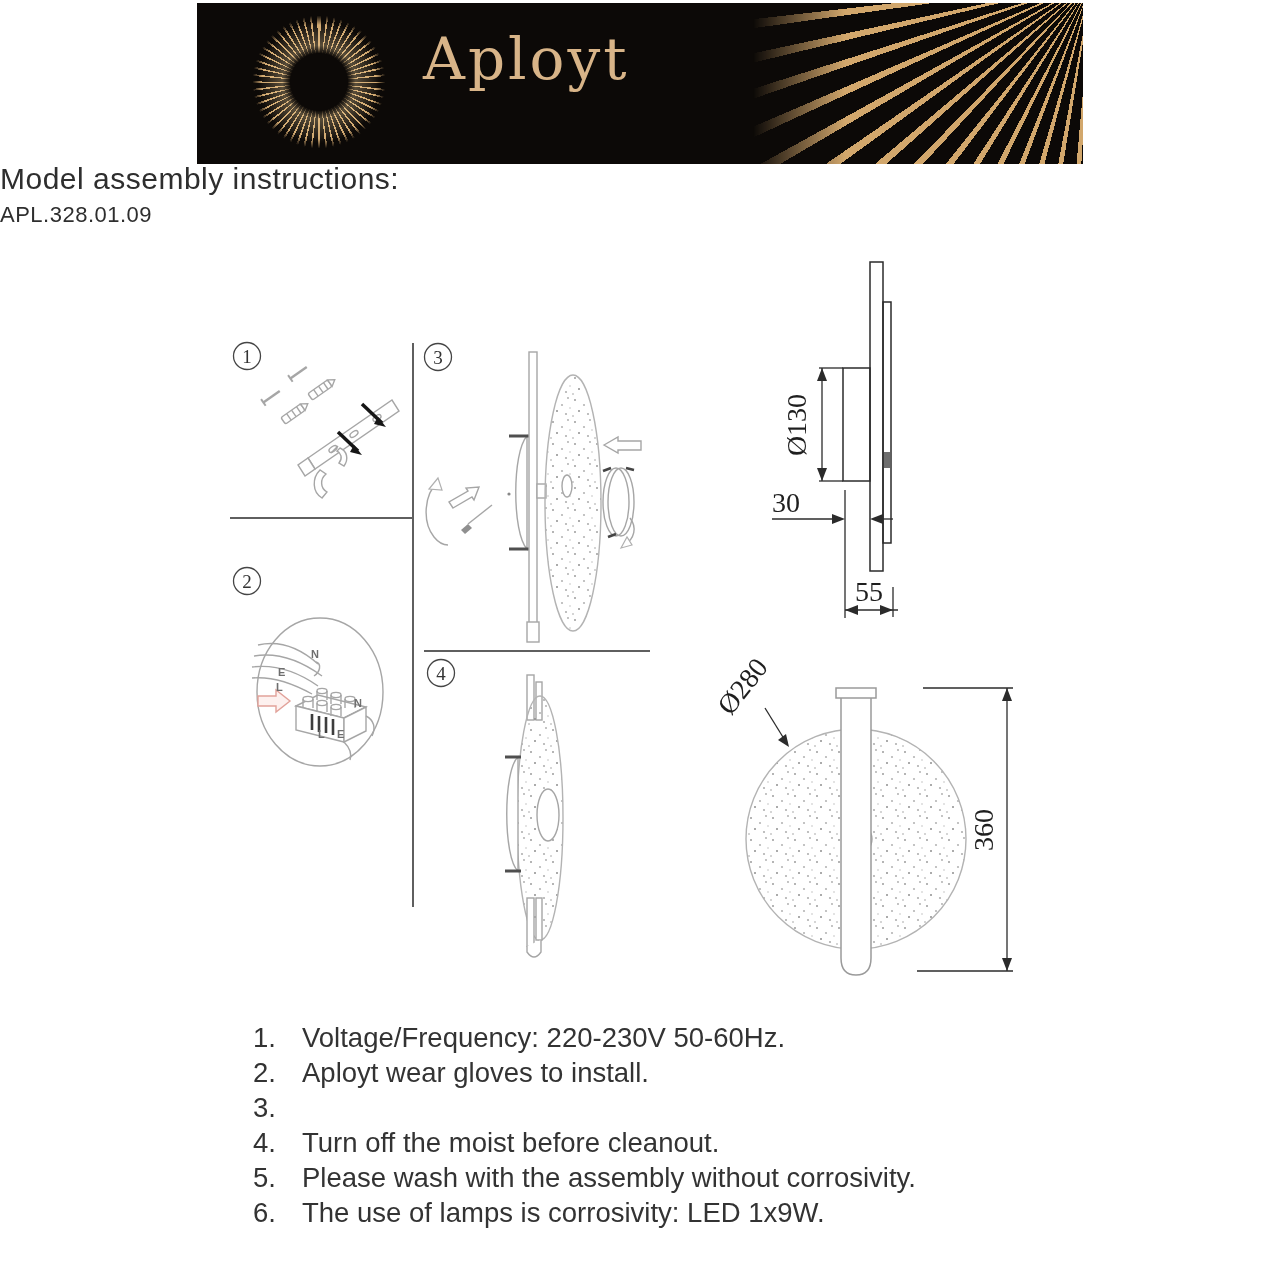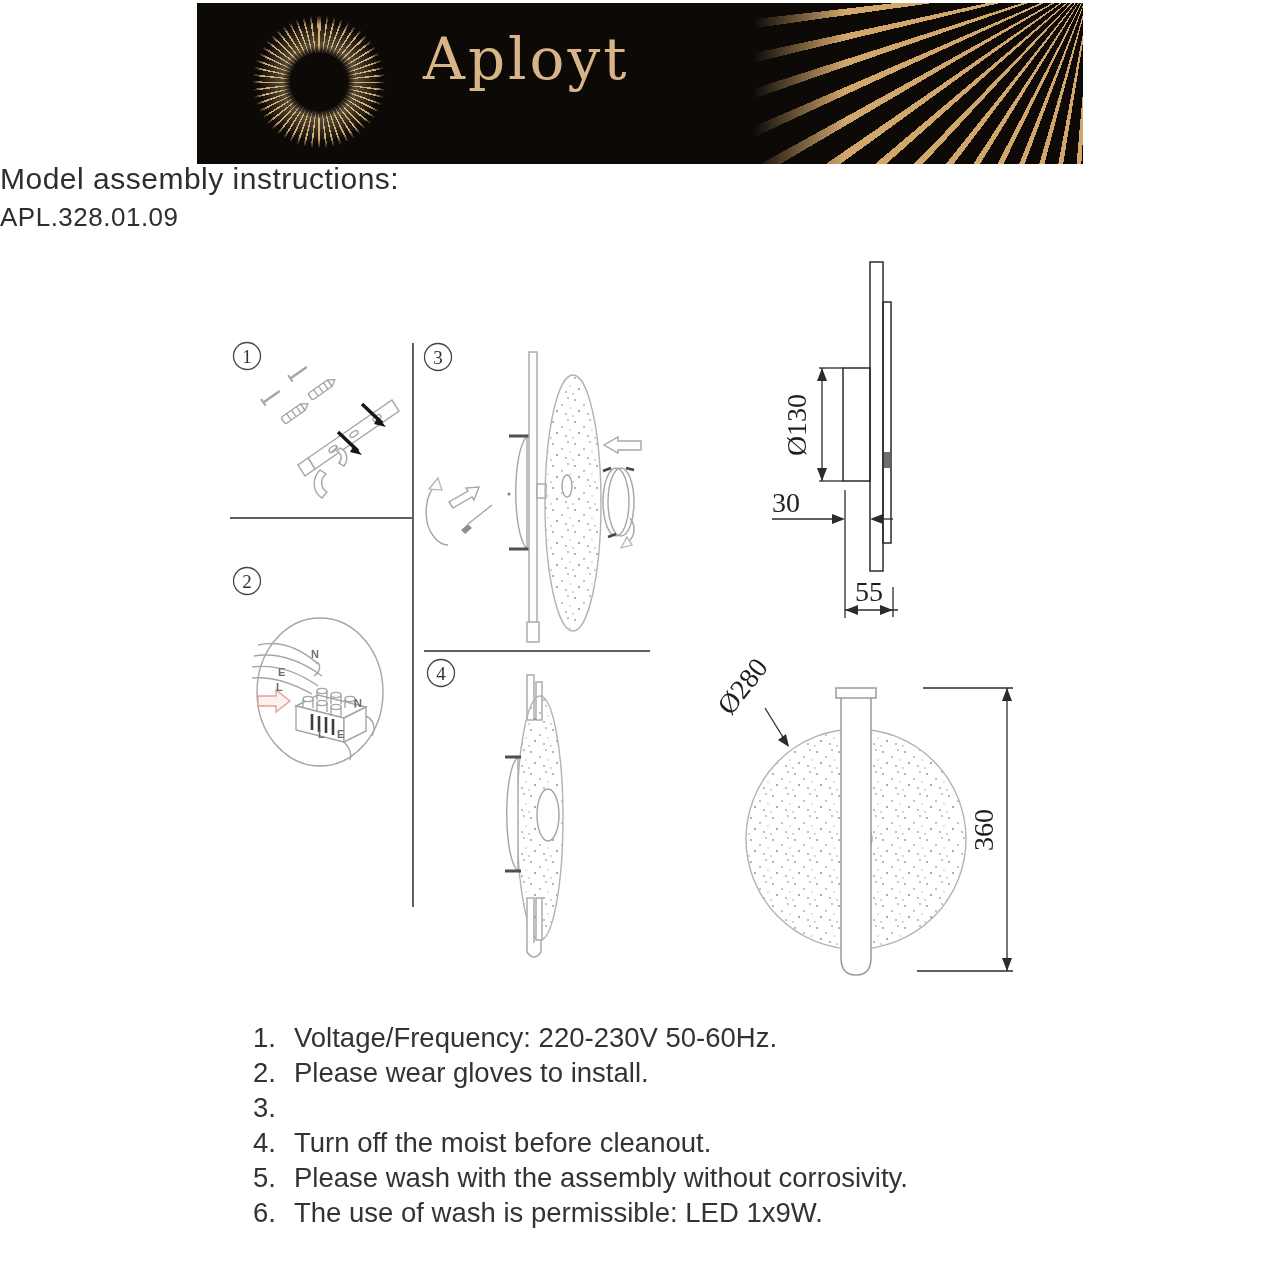--- a/index.html
+++ b/index.html
@@ -17,35 +17,35 @@
   .brand{position:absolute;left:226px;top:22px;font-family:"DejaVu Serif",serif;
          font-size:58px;font-weight:400;letter-spacing:3px;color:#d8b488;}
   .corner-rays{position:absolute;right:0;top:0;width:330px;height:161px;
      background:repeating-conic-gradient(from 150deg at 103% -14%,
         #d2a76c 0deg 1.5deg,rgba(0,0,0,0) 1.5deg 5.6deg);
      -webkit-mask:linear-gradient(to left,#000 72%,transparent 100%);
      mask:linear-gradient(to left,#000 72%,transparent 100%);}
   
   .titles{position:absolute;left:0;top:162px;width:100%;text-align:left;color:#2e2e2e;}
   .titles .t1{font-size:30px;letter-spacing:.5px;}
-  .titles .t2{font-size:26px;margin-top:6px;letter-spacing:.5px;}
+  .titles .t2{font-size:22px;margin-top:6px;letter-spacing:.5px;}
   
   .diagram{position:absolute;left:190px;top:250px;}
   .thin{stroke:#a6a6a6;stroke-width:1.4;fill:none;}
   .thinf{stroke:#a6a6a6;stroke-width:1.4;fill:#ffffff;}
   .dark{stroke:#2b2b2b;stroke-width:1.5;fill:none;}
   .bold{stroke:#4f4f4f;stroke-width:3;fill:none;}
   .dimtext{font-family:"Liberation Serif",serif;font-size:28px;fill:#1e1e1e;}
   .steptext{font-family:"Liberation Serif",serif;font-size:19px;fill:#333;}
   .wiretext{font-family:"Liberation Sans",sans-serif;font-size:11px;font-weight:bold;fill:#6e6e6e;}
   
   .instr{position:absolute;left:253px;top:1020px;color:#333;font-size:27.5px;line-height:35px;}
   .instr .row{display:flex;}
   .instr .num{width:40px;flex:0 0 40px;}
-  .instr .txt{margin-left:1px;white-space:nowrap;}
+  .instr .txt{margin-left:9px;white-space:nowrap;}
 </style>
 </head>
 <body>
 
 <div class="page">
 
   <header class="banner">
     <div class="starburst"></div>
     <div class="brand">Aployt</div>
     <div class="corner-rays"></div>
@@ -282,32 +282,32 @@
     </g>
   </svg>
 
   <div class="instr">
     <div class="row">
       <span class="num">1.</span>
       <span class="txt">Voltage/Frequency: 220-230V 50-60Hz.</span>
     </div>
     <div class="row">
       <span class="num">2.</span>
-      <span class="txt">Please wear gloves to install.</span>
+      <span class="txt">Aployt wear gloves to install.</span>
     </div>
     <div class="row">
       <span class="num">3.</span>
     </div>
     <div class="row">
       <span class="num">4.</span>
       <span class="txt">Turn off the moist before cleanout.</span>
     </div>
     <div class="row">
       <span class="num">5.</span>
       <span class="txt">Please wash with the assembly without corrosivity.</span>
     </div>
     <div class="row">
       <span class="num">6.</span>
-      <span class="txt">The use of wash is permissible: LED 1x9W.</span>
+      <span class="txt">The use of lamps is corrosivity: LED 1x9W.</span>
     </div>
   </div>
 
 </div>
 
 </body></html>

